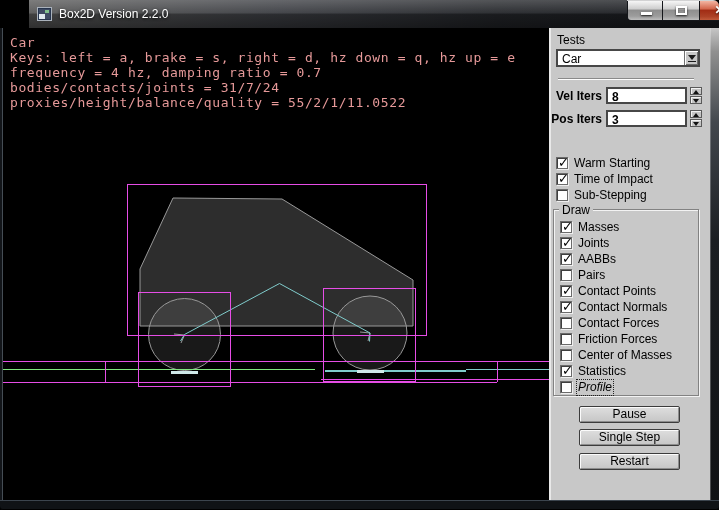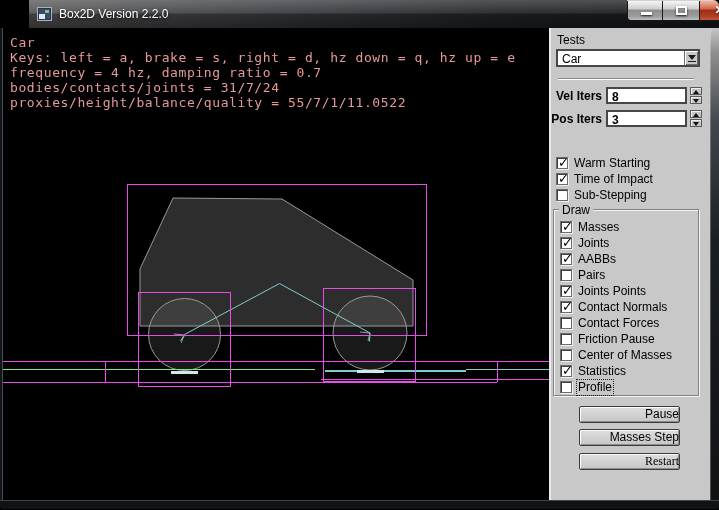--- a/index.html
+++ b/index.html
@@ -78,29 +78,29 @@
     border-left:3px solid transparent;border-right:3px solid transparent;border-bottom:4px solid #111;}
   .spin-down::after{content:"";position:absolute;left:2px;top:2px;width:0;height:0;
     border-left:3px solid transparent;border-right:3px solid transparent;border-top:4px solid #111;}
 
   .cb-row{position:absolute;height:14px;white-space:nowrap;}
   .cb{position:absolute;left:0;top:0;width:12px;height:12px;background:#fff;
     border:1px solid #6b6b6b;box-shadow:inset 1px 1px 0 #3f3f3f, 1px 1px 0 #efefef;}
   .cb.on::after{content:"\2713";position:absolute;left:1px;top:-3px;font-family:"DejaVu Sans",sans-serif;
     font-size:13px;font-weight:bold;color:#000;}
   .cb-label{position:absolute;left:18px;top:0;line-height:13px;}
-  .cb-label.focused{outline:1px dotted #222;outline-offset:1px;}
+  .cb-label.focused{outline:1px dotted #222;outline-offset:1px;font-style:italic;}
 
   .groupbox{position:absolute;left:4px;top:181px;width:146px;height:187px;
     border:1px solid #828282;box-shadow:inset 1px 1px 0 #f3f3f3, 1px 1px 0 #f3f3f3;}
   .group-title{position:absolute;left:10px;top:175px;background:#c8c8c8;padding:0 3px;z-index:2;}
 
   .btn{position:absolute;left:30px;width:101px;height:17px;background:linear-gradient(180deg,#dedede,#c6c6c6);
     border:1px solid #3c3c3c;border-radius:2px;box-shadow:inset 1px 1px 0 #fbfbfb, inset -1px -1px 0 #8d8d8d;
-    text-align:right;font-size:12px;line-height:15px;color:#000;}
+    text-align:center;font-size:12px;line-height:15px;color:#000;}
 </style>
 </head>
 <body>
 
 <div class="window">
 
   <div class="titlebar">
     <div class="app-icon"></div>
     <div class="title-text">Box2D Version 2.2.0</div>
     <div class="capbtns">
@@ -140,21 +140,21 @@
         <line x1="318" y1="351" x2="546" y2="351" shape-rendering="crispEdges" fill="none" stroke="#e64de6" stroke-width="1"></line>
         <line x1="0" y1="354" x2="494" y2="354" shape-rendering="crispEdges" fill="none" stroke="#e64de6" stroke-width="1"></line>
         <line x1="102" y1="333" x2="102" y2="354" shape-rendering="crispEdges" fill="none" stroke="#e64de6" stroke-width="1"></line>
         <line x1="494" y1="333" x2="494" y2="354" shape-rendering="crispEdges" fill="none" stroke="#e64de6" stroke-width="1"></line>
       </svg>
     <div class="info">
       <div class="info-line">Car</div>
       <div class="info-line">Keys: left = a, brake = s, right = d, hz down = q, hz up = e</div>
       <div class="info-line">frequency = 4 hz, damping ratio = 0.7</div>
       <div class="info-line">bodies/contacts/joints = 31/7/24</div>
-      <div class="info-line">proxies/height/balance/quality = 55/7/1/11.0522</div>
+      <div class="info-line">proxies/height/balance/quality = 55/2/1/11.0522</div>
     </div>
   </div>
 
   <div class="panel">
 
     <div class="plabel" style="left:8px;top:5px;">Tests</div>
     <div class="listbox">
       <div class="lb-value">Car</div>
       <div class="lb-arrow"></div>
     </div>
@@ -204,45 +204,45 @@
     <div class="cb-row" style="left:11px;top:225px;">
       <span class="cb on"></span>
       <span class="cb-label">AABBs</span>
     </div>
     <div class="cb-row" style="left:11px;top:241px;">
       <span class="cb"></span>
       <span class="cb-label">Pairs</span>
     </div>
     <div class="cb-row" style="left:11px;top:257px;">
       <span class="cb on"></span>
-      <span class="cb-label">Joints Points</span>
+      <span class="cb-label">Contact Points</span>
     </div>
     <div class="cb-row" style="left:11px;top:273px;">
       <span class="cb on"></span>
       <span class="cb-label">Contact Normals</span>
     </div>
     <div class="cb-row" style="left:11px;top:289px;">
       <span class="cb"></span>
       <span class="cb-label">Contact Forces</span>
     </div>
     <div class="cb-row" style="left:11px;top:305px;">
       <span class="cb"></span>
-      <span class="cb-label">Friction Pause</span>
+      <span class="cb-label">Friction Forces</span>
     </div>
     <div class="cb-row" style="left:11px;top:321px;">
       <span class="cb"></span>
       <span class="cb-label">Center of Masses</span>
     </div>
     <div class="cb-row" style="left:11px;top:337px;">
       <span class="cb on"></span>
       <span class="cb-label">Statistics</span>
     </div>
     <div class="cb-row" style="left:11px;top:353px;">
       <span class="cb"></span>
       <span class="cb-label focused">Profile</span>
     </div>
 
     <div class="btn" style="top:378px;">Pause</div>
-    <div class="btn" style="top:401px;">Masses Step</div>
-    <div class="btn" style="top:425px;font-family:Liberation Serif, serif;">Restart</div>
+    <div class="btn" style="top:401px;">Single Step</div>
+    <div class="btn" style="top:425px;">Restart</div>
 
   </div>
 </div>
 
 </body></html>

